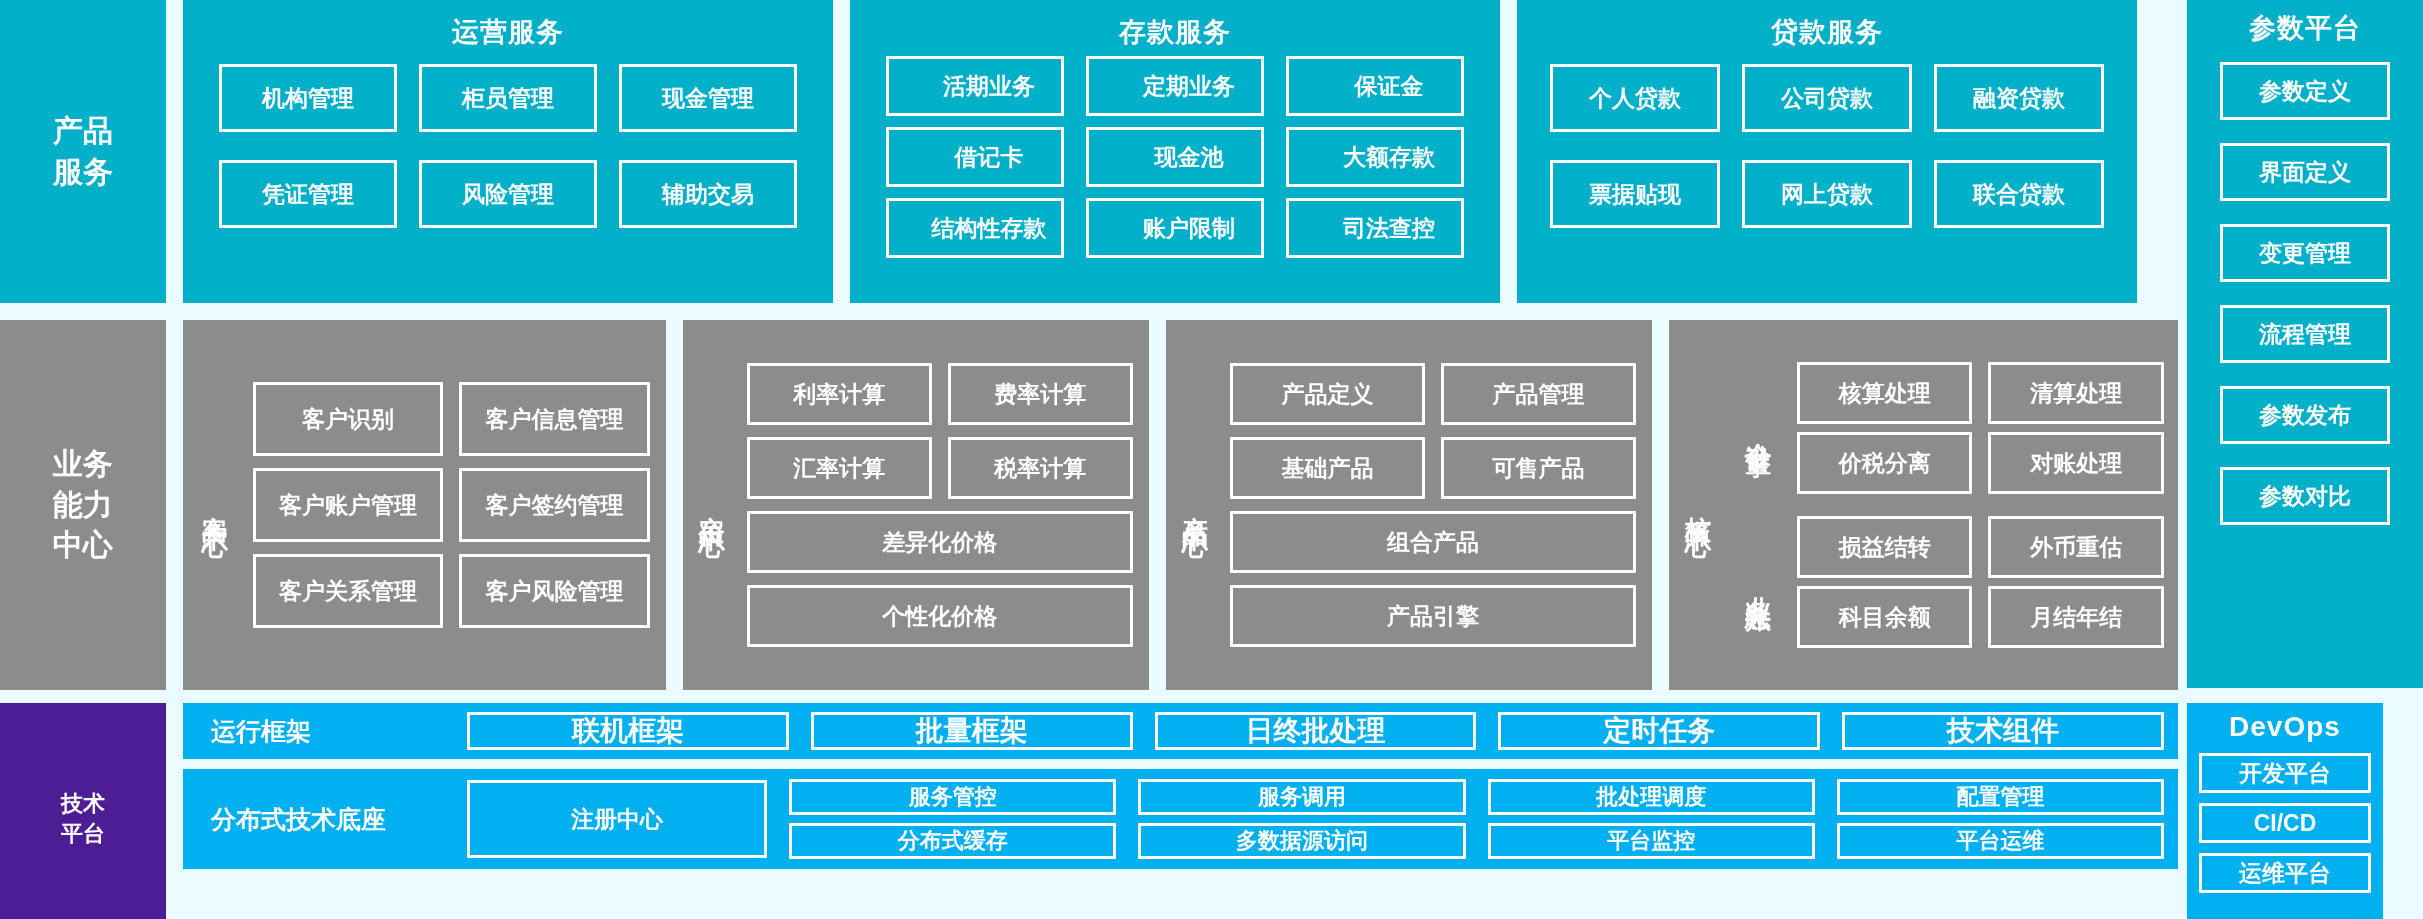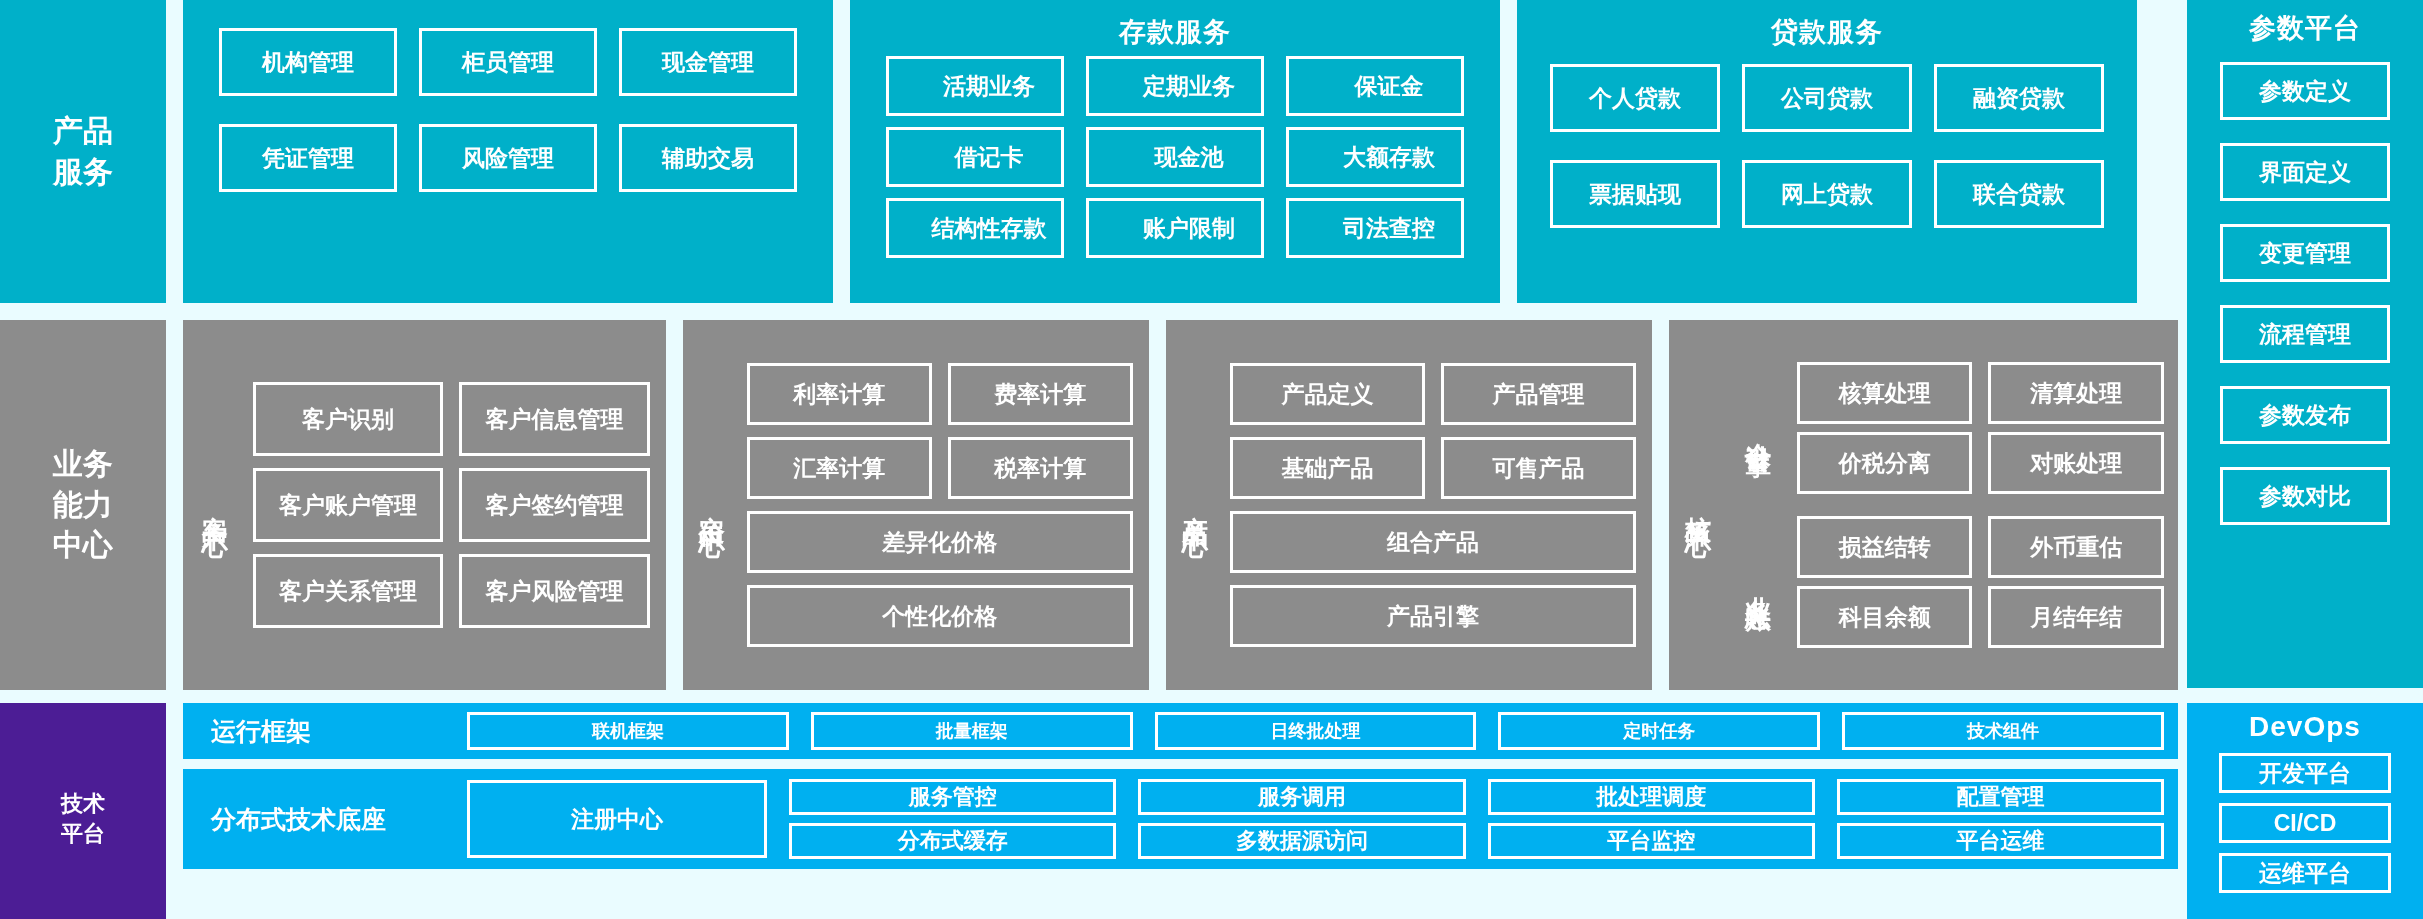--- a/index.html
+++ b/index.html
@@ -98,44 +98,45 @@
   }
   .tech-col{flex:1;display:flex;flex-direction:column;gap:10px;margin-left:17px;}
   .tech-band{background:#00b0f0;display:flex;align-items:center;box-sizing:border-box;padding:0 14px;}
   .tech-band .band-name{
     color:#fff;font-weight:bold;font-size:25px;width:270px;flex:none;
     padding-left:14px;box-sizing:border-box;
   }
   .tech-band .cell{background:#00b0f0;}
   #band-runtime{height:56px;align-items:center;}
   #band-runtime .items{display:flex;flex:1;gap:22px;}
-  #band-runtime .cell{flex:1;height:38px;font-size:18px;}
+  #band-runtime .cell{flex:1;height:38px;font-size:28px;}
   #band-base{height:100px;}
   #band-base .items{display:flex;flex:1;gap:22px;align-items:center;}
   #band-base .regcell{width:300px;height:78px;font-size:23px;flex:none;}
   #band-base .stack{flex:1;display:flex;flex-direction:column;gap:8px;}
   #band-base .stack .cell{height:36px;font-size:22px;}
 
   #panel-devops{
-    position:absolute;left:2187px;top:703px;width:236px;height:216px;
+    position:absolute;left:2187px;top:703px;width:196px;height:216px;
     background:#00b0f0;box-sizing:border-box;padding-top:8px;
   }
   #panel-devops .panel-title{font-size:28px;margin-bottom:10px;}
   #panel-devops .cell{background:#00b0f0;width:172px;height:40px;margin:0 auto 10px auto;font-size:23px;}
 </style>
 </head>
 <body>
 
 <div class="page">
 
   <div class="row" id="layer-products">
     <div class="layer-label">产品
 服务</div>
 
     <div class="panel teal-panel" id="panel-operation">
+      <div class="panel-title">运营服务</div>
       <div class="grid3">
         <div class="cell">机构管理</div>
         <div class="cell">柜员管理</div>
         <div class="cell">现金管理</div>
         <div class="cell">凭证管理</div>
         <div class="cell">风险管理</div>
         <div class="cell">辅助交易</div>
       </div>
     </div>
 

